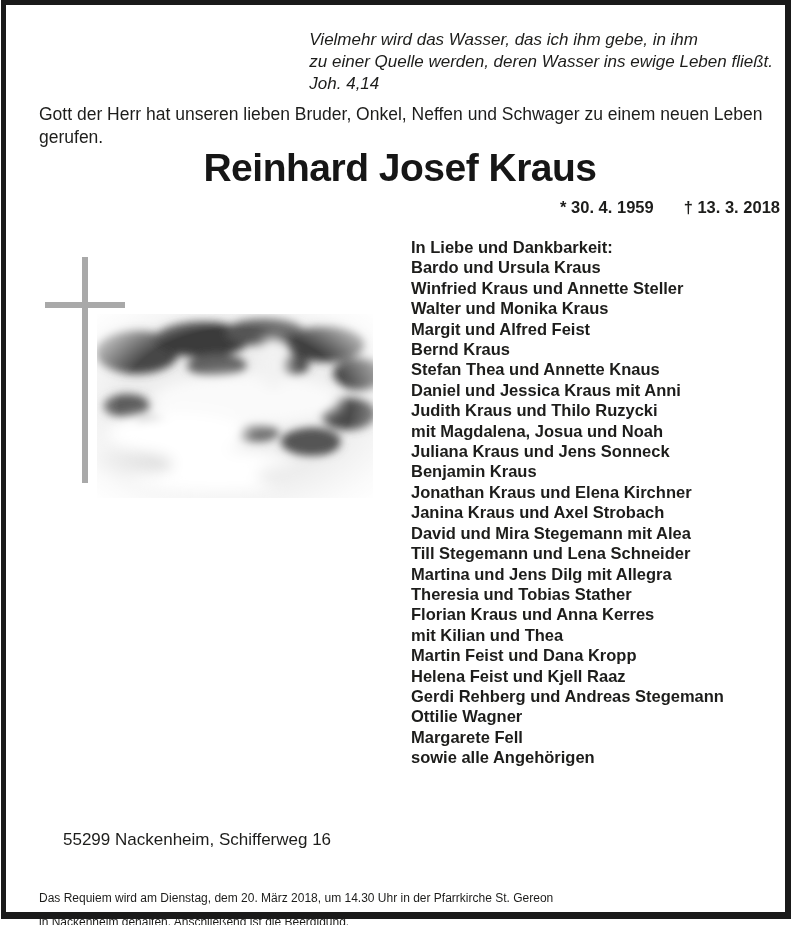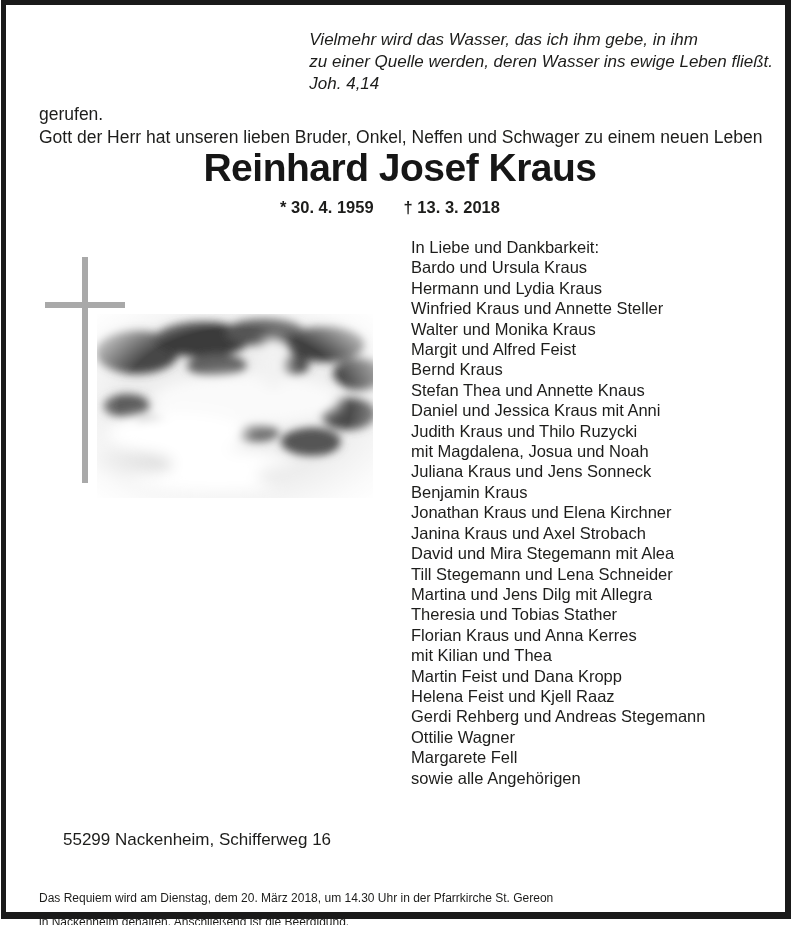--- a/index.html
+++ b/index.html
@@ -44,21 +44,21 @@
     text-align:center;
     font-weight:700;
     font-size:39px;
     letter-spacing:-0.5px;
     color:#161616;
   }
 
   .dates {
     position:absolute;
     left:0; top:198px; width:780px;
-    text-align:center;
+    text-align:right;
     font-weight:700;
     font-size:16.5px;
   }
   .dates .death { margin-left:30px; }
 
   .cross-v, .cross-h { position:absolute; background:#a9a9a9; }
   .cross-v { left:82px; top:257px; width:6px;  height:226px; }
   .cross-h { left:45px; top:302px; width:80px; height:6px;  }
 
   .photo {
@@ -68,22 +68,22 @@
   }
   .photo svg { display:block; width:100%; height:100%; }
 
   .mourners {
     position:absolute;
     left:411px; top:237px;
     font-size:16.5px;
     line-height:20.4px;
     white-space:nowrap;
   }
-  .mourners-heading { font-weight:400; }
-  .mourner-name     { font-weight:400; }
+  .mourners-heading { font-weight:700; }
+  .mourner-name     { font-weight:700; }
 
   .address {
     position:absolute;
     left:39px; top:830px;
     font-size:17px;
     margin-left:24px;
   }
   .service {
     position:absolute;
     left:39px; top:853px;
@@ -97,22 +97,22 @@
 
 <div class="frame"></div>
 
 <div class="quote">
   <div>Vielmehr wird das Wasser, das ich ihm gebe, in ihm</div>
   <div>zu einer Quelle werden, deren Wasser ins ewige Leben fließt.</div>
   <div>Joh. 4,14</div>
 </div>
 
 <div class="intro">
+  <div>Gott der Herr hat unseren lieben Bruder, Onkel, Neffen und Schwager zu einem neuen Leben</div>
   <div>gerufen.</div>
-  <div>Gott der Herr hat unseren lieben Bruder, Onkel, Neffen und Schwager zu einem neuen Leben</div>
 </div>
 
 <div class="deceased-name">Reinhard Josef Kraus</div>
 
 <div class="dates">
   <span class="birth">* 30. 4. 1959</span><span class="death">† 13. 3. 2018</span>
 </div>
 
 <div class="cross-v"></div>
 <div class="cross-h"></div>
@@ -156,21 +156,20 @@
       <ellipse cx="36" cy="150" rx="40" ry="12" fill="#e0e0e0"></ellipse>
     </g>
     <rect width="276" height="184" fill="url(#vig)"></rect>
   </svg>
 </div>
 
 <div class="mourners">
   <div class="mourners-heading">In Liebe und Dankbarkeit:</div>
   <div>
       <div class="mourner-name">Bardo und Ursula Kraus</div>
-      <div class="mourner-name">Hermann und Lydia Kraus</div>
       <div class="mourner-name">Winfried Kraus und Annette Steller</div>
       <div class="mourner-name">Walter und Monika Kraus</div>
       <div class="mourner-name">Margit und Alfred Feist</div>
       <div class="mourner-name">Bernd Kraus</div>
       <div class="mourner-name">Stefan Thea und Annette Knaus</div>
       <div class="mourner-name">Daniel und Jessica Kraus mit Anni</div>
       <div class="mourner-name">Judith Kraus und Thilo Ruzycki</div>
       <div class="mourner-name">mit Magdalena, Josua und Noah</div>
       <div class="mourner-name">Juliana Kraus und Jens Sonneck</div>
       <div class="mourner-name">Benjamin Kraus</div>

